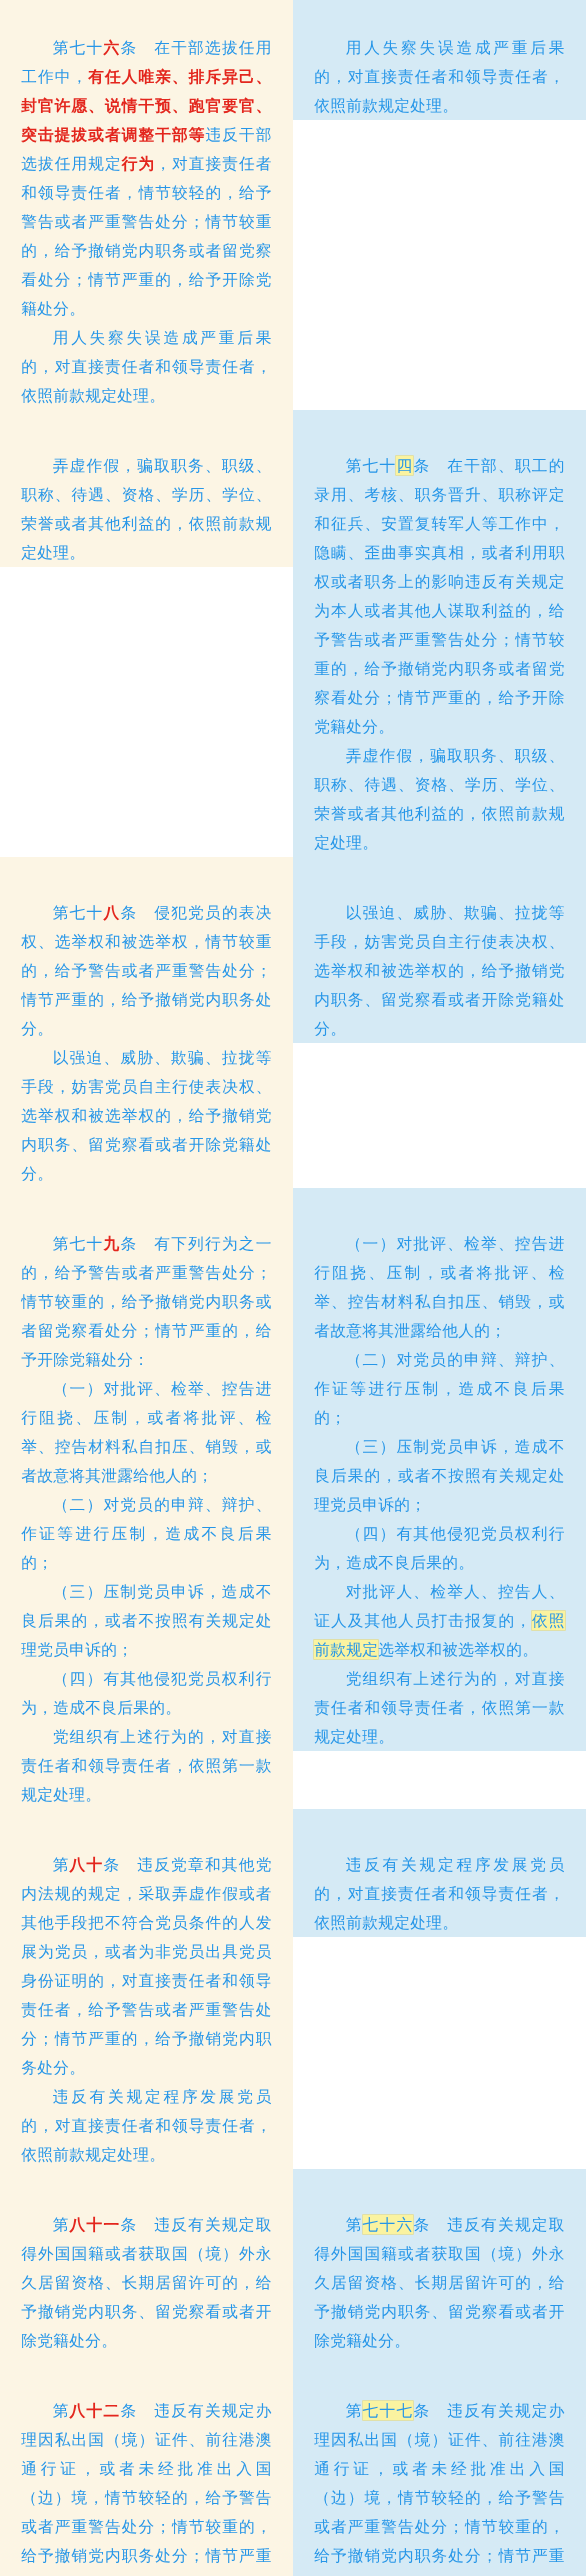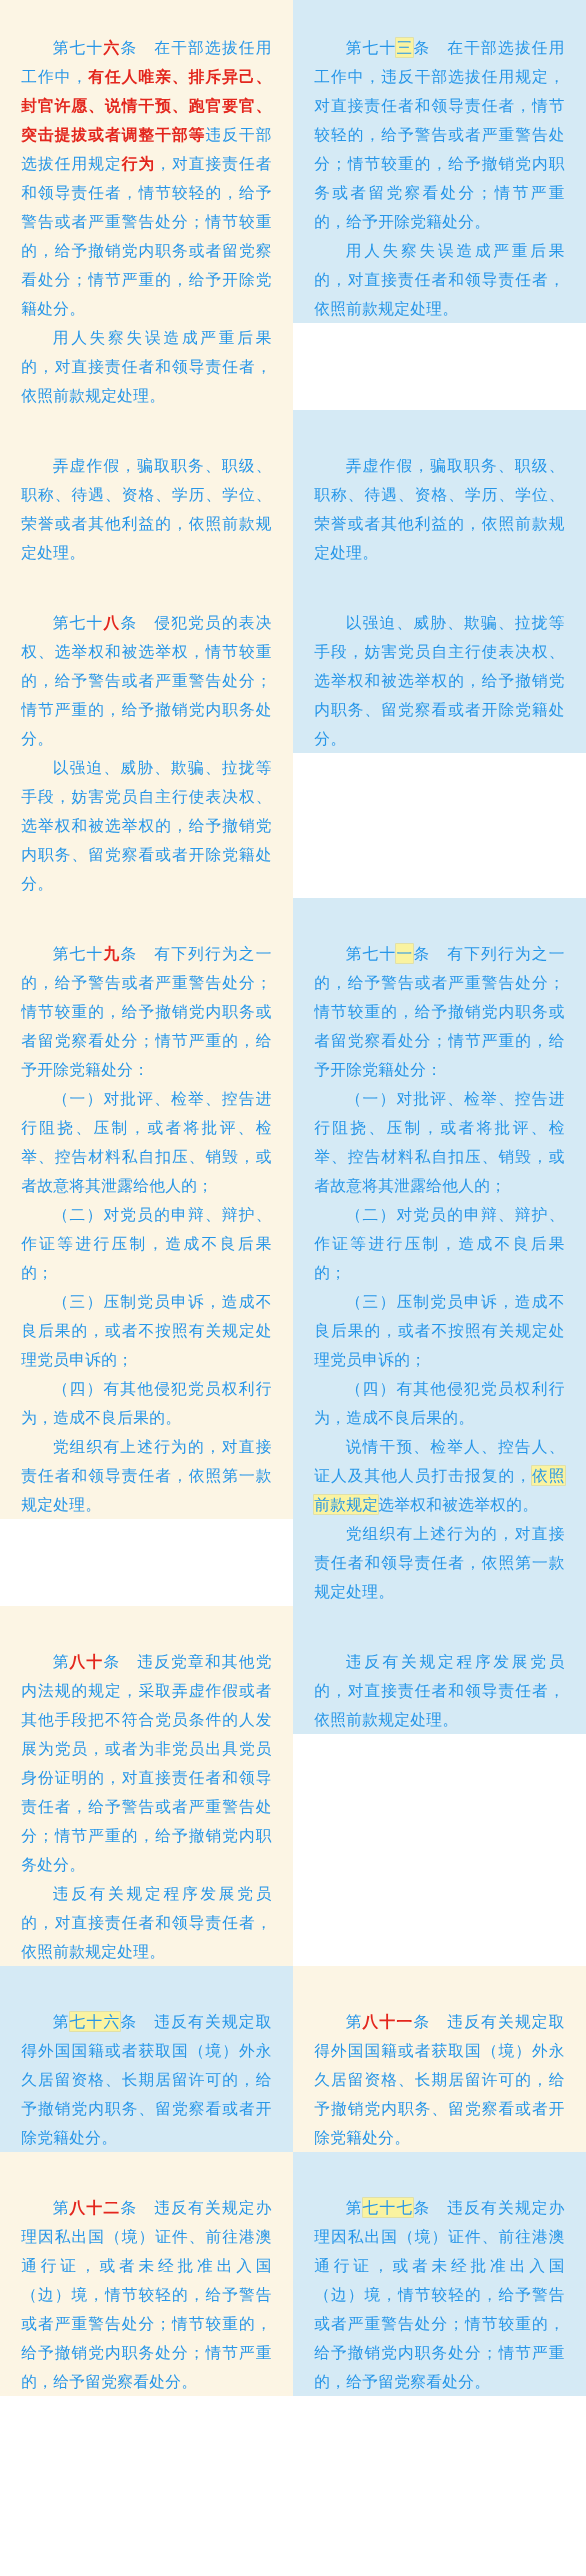--- a/index.html
+++ b/index.html
@@ -42,29 +42,29 @@
 </head>
 <body>
 
 <div class="doc" id="doc-root">
     <div class="row first">
       <div class="cell left">
         <p class="para"><span>第七十</span><span class="run-added">六</span><span>条　在干部选拔任用工作中，</span><span class="run-added">有任人唯亲、排斥异己、封官许愿、说情干预、跑官要官、突击提拔或者调整干部等</span><span>违反干部选拔任用规定</span><span class="run-added">行为</span><span>，对直接责任者和领导责任者，情节较轻的，给予警告或者严重警告处分；情节较重的，给予撤销党内职务或者留党察看处分；情节严重的，给予开除党籍处分。</span></p>
         <p class="para"><span>用人失察失误造成严重后果的，对直接责任者和领导责任者，依照前款规定处理。</span></p>
       </div>
       <div class="cell right">
-        <p class="para"><span>第七十</span><span class="run-del">三</span><span>条　在干部选拔任用工作中，违反干部选拔任用规定，对直接责任者和领导责任者，情节较轻的，给予警告或者严重警告处分；情节较重的，给予撤销党内职务或者留党察看处分；情节严重的，给予开除党籍处分。</span></p>
         <p class="para"><span>用人失察失误造成严重后果的，对直接责任者和领导责任者，依照前款规定处理。</span></p>
       </div>
     </div>
     <div class="row">
       <div class="cell left">
         <p class="para"><span>弄虚作假，骗取职务、职级、职称、待遇、资格、学历、学位、荣誉或者其他利益的，依照前款规定处理。</span></p>
       </div>
       <div class="cell right">
+        <p class="para"><span>第七十</span><span class="run-del">四</span><span>条　在干部、职工的录用、考核、职务晋升、职称评定和征兵、安置复转军人等工作中，隐瞒、歪曲事实真相，或者利用职权或者职务上的影响违反有关规定为本人或者其他人谋取利益的，给予警告或者严重警告处分；情节较重的，给予撤销党内职务或者留党察看处分；情节严重的，给予开除党籍处分。</span></p>
         <p class="para"><span>弄虚作假，骗取职务、职级、职称、待遇、资格、学历、学位、荣誉或者其他利益的，依照前款规定处理。</span></p>
       </div>
     </div>
     <div class="row">
       <div class="cell left">
         <p class="para"><span>第七十</span><span class="run-added">八</span><span>条　侵犯党员的表决权、选举权和被选举权，情节较重的，给予警告或者严重警告处分；情节严重的，给予撤销党内职务处分。</span></p>
         <p class="para"><span>以强迫、威胁、欺骗、拉拢等手段，妨害党员自主行使表决权、选举权和被选举权的，给予撤销党内职务、留党察看或者开除党籍处分。</span></p>
       </div>
       <div class="cell right">
         <p class="para"><span>以强迫、威胁、欺骗、拉拢等手段，妨害党员自主行使表决权、选举权和被选举权的，给予撤销党内职务、留党察看或者开除党籍处分。</span></p>
@@ -73,44 +73,43 @@
     <div class="row">
       <div class="cell left">
         <p class="para"><span>第七十</span><span class="run-added">九</span><span>条　有下列行为之一的，给予警告或者严重警告处分；情节较重的，给予撤销党内职务或者留党察看处分；情节严重的，给予开除党籍处分：</span></p>
         <p class="para"><span>（一）对批评、检举、控告进行阻挠、压制，或者将批评、检举、控告材料私自扣压、销毁，或者故意将其泄露给他人的；</span></p>
         <p class="para"><span>（二）对党员的申辩、辩护、作证等进行压制，造成不良后果的；</span></p>
         <p class="para"><span>（三）压制党员申诉，造成不良后果的，或者不按照有关规定处理党员申诉的；</span></p>
         <p class="para"><span>（四）有其他侵犯党员权利行为，造成不良后果的。</span></p>
         <p class="para"><span>党组织有上述行为的，对直接责任者和领导责任者，依照第一款规定处理。</span></p>
       </div>
       <div class="cell right">
-        <p class="para"><span>第七十</span><span class="run-del">一</span><span>条　有下列行为之一的，给予警告或者严重警告处分；情节较重的，给予撤销党内职务或者留党察看处分；情节严重的，给予开除党籍处分：</span></p>
         <p class="para"><span>（一）对批评、检举、控告进行阻挠、压制，或者将批评、检举、控告材料私自扣压、销毁，或者故意将其泄露给他人的；</span></p>
         <p class="para"><span>（二）对党员的申辩、辩护、作证等进行压制，造成不良后果的；</span></p>
         <p class="para"><span>（三）压制党员申诉，造成不良后果的，或者不按照有关规定处理党员申诉的；</span></p>
         <p class="para"><span>（四）有其他侵犯党员权利行为，造成不良后果的。</span></p>
-        <p class="para"><span>说情干预、检举人、控告人、证人及其他人员打击报复的，</span><span class="run-del">依照前款规定</span><span>选举权和被选举权的。</span></p>
+        <p class="para"><span>对批评人、检举人、控告人、证人及其他人员打击报复的，</span><span class="run-del">依照前款规定</span><span>选举权和被选举权的。</span></p>
         <p class="para"><span>党组织有上述行为的，对直接责任者和领导责任者，依照第一款规定处理。</span></p>
       </div>
     </div>
     <div class="row">
       <div class="cell left">
         <p class="para"><span>第</span><span class="run-added">八十</span><span>条　违反党章和其他党内法规的规定，采取弄虚作假或者其他手段把不符合党员条件的人发展为党员，或者为非党员出具党员身份证明的，对直接责任者和领导责任者，给予警告或者严重警告处分；情节严重的，给予撤销党内职务处分。</span></p>
         <p class="para"><span>违反有关规定程序发展党员的，对直接责任者和领导责任者，依照前款规定处理。</span></p>
       </div>
       <div class="cell right">
         <p class="para"><span>违反有关规定程序发展党员的，对直接责任者和领导责任者，依照前款规定处理。</span></p>
       </div>
     </div>
     <div class="row">
+      <div class="cell left">
+        <p class="para"><span>第</span><span class="run-added">八十一</span><span>条　违反有关规定取得外国国籍或者获取国（境）外永久居留资格、长期居留许可的，给予撤销党内职务、留党察看或者开除党籍处分。</span></p>
+      </div>
       <div class="cell right">
         <p class="para"><span>第</span><span class="run-del">七十六</span><span>条　违反有关规定取得外国国籍或者获取国（境）外永久居留资格、长期居留许可的，给予撤销党内职务、留党察看或者开除党籍处分。</span></p>
-      </div>
-      <div class="cell left">
-        <p class="para"><span>第</span><span class="run-added">八十一</span><span>条　违反有关规定取得外国国籍或者获取国（境）外永久居留资格、长期居留许可的，给予撤销党内职务、留党察看或者开除党籍处分。</span></p>
       </div>
     </div>
     <div class="row">
       <div class="cell left">
         <p class="para"><span>第</span><span class="run-added">八十二</span><span>条　违反有关规定办理因私出国（境）证件、前往港澳通行证，或者未经批准出入国（边）境，情节较轻的，给予警告或者严重警告处分；情节较重的，给予撤销党内职务处分；情节严重的，给予留党察看处分。</span></p>
       </div>
       <div class="cell right">
         <p class="para"><span>第</span><span class="run-del">七十七</span><span>条　违反有关规定办理因私出国（境）证件、前往港澳通行证，或者未经批准出入国（边）境，情节较轻的，给予警告或者严重警告处分；情节较重的，给予撤销党内职务处分；情节严重的，给予留党察看处分。</span></p>
       </div>
     </div>

